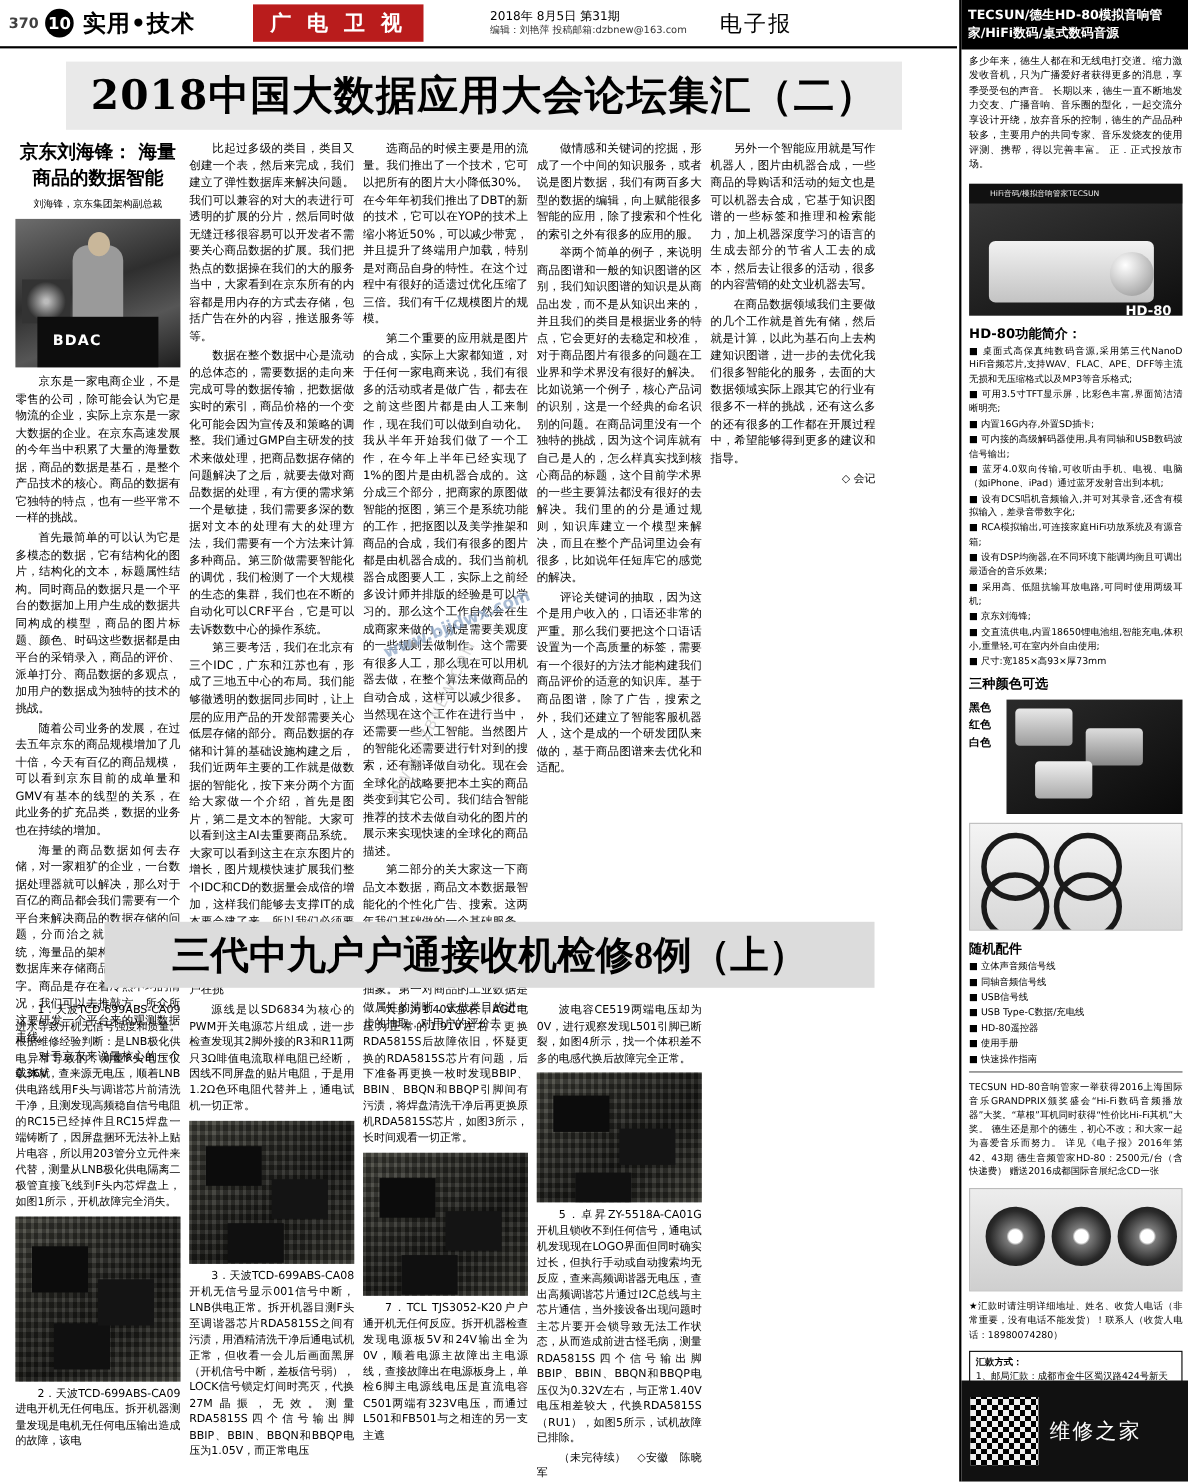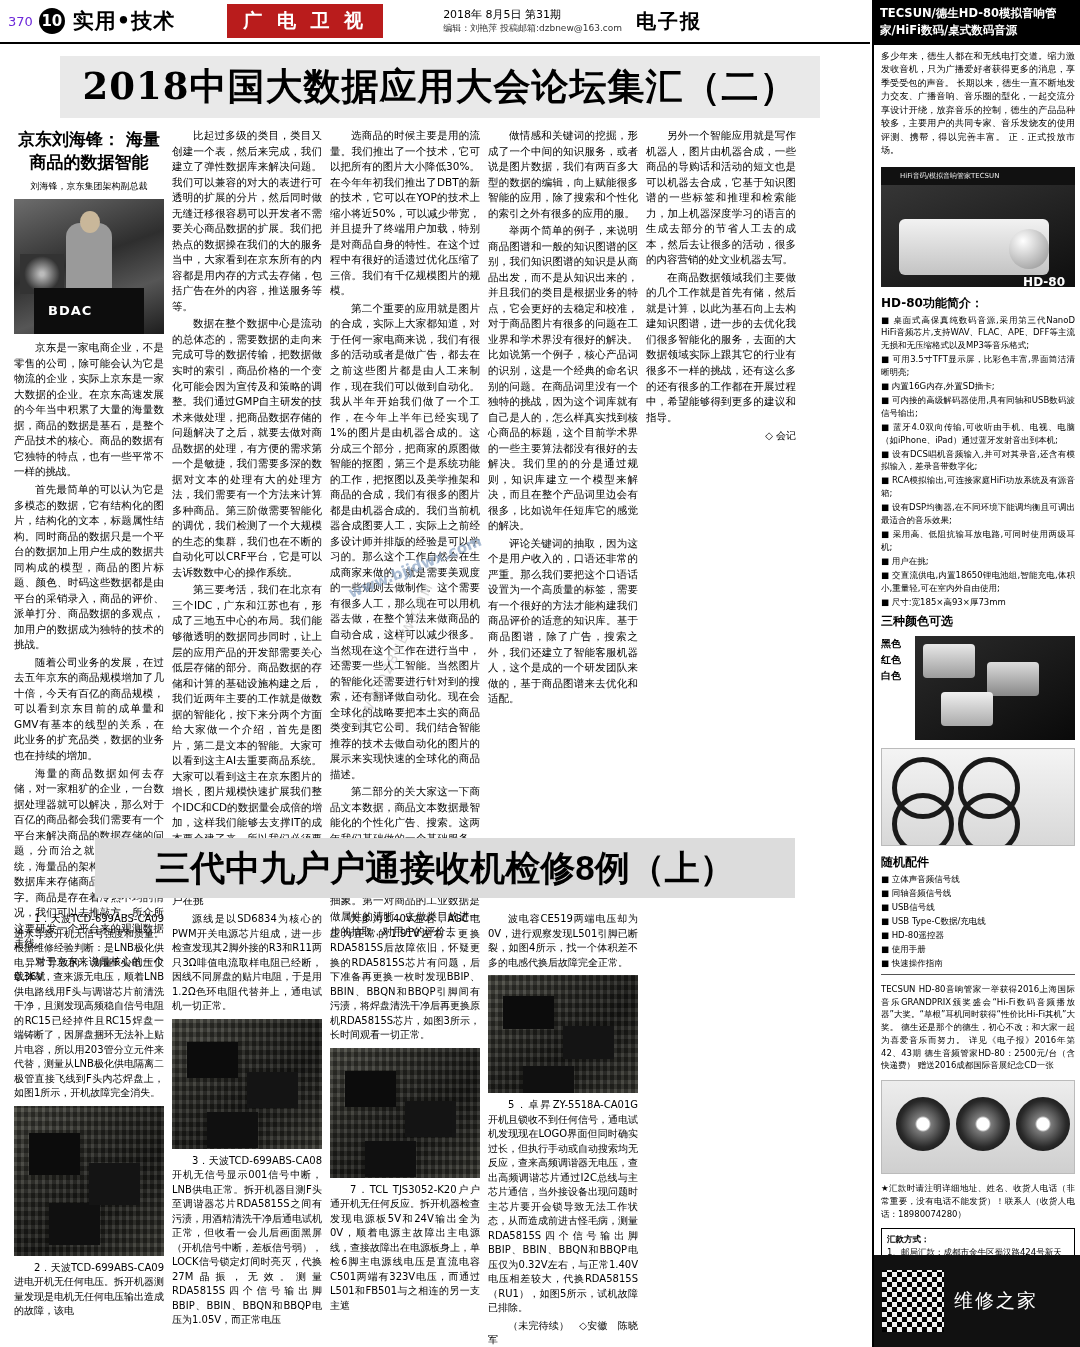--- a/index.html
+++ b/index.html
@@ -1,27 +1,27 @@
 <!DOCTYPE html>
 <html><head>
 <meta charset="utf-8">
 <style>
   html,body{margin:0;padding:0;background:#fff;}
   body{width:1080px;height:1347px;font-family:"DejaVu Sans","Liberation Sans",sans-serif;color:#000;overflow:hidden;}
   .page{position:relative;width:1080px;height:1347px;background:#fff;}
 
   
   .masthead{position:absolute;left:0;top:0;width:870px;height:42px;border-bottom:2px solid #000;display:flex;align-items:center;}
-  .pagenum{font-size:13px;color:#6d28d9;padding:0 6px 0 8px;font-weight:normal;}
+  .pagenum{font-size:13px;color:#404040;padding:0 6px 0 8px;font-weight:bold;}
   .circ{width:26px;height:26px;border-radius:50%;background:#000;color:#fff;display:flex;align-items:center;justify-content:center;font-size:15px;font-weight:bold;}
   .sect{font-size:21px;font-weight:bold;margin-left:8px;letter-spacing:1px;}
   .chbox{margin-left:52px;background:#b91c1c;color:#fff;font-size:19px;font-weight:bold;padding:4px 16px;letter-spacing:4px;}
   .dateinfo{margin-left:60px;font-size:11px;line-height:1.45;}
   .dateinfo .l2{font-size:9px;color:#333;}
-  .paperlogo{margin-left:14px;font-size:20px;font-weight:bold;font-family:"DejaVu Serif","Liberation Serif",serif;letter-spacing:2px;}
+  .paperlogo{margin-left:30px;font-size:20px;font-weight:normal;font-family:"DejaVu Serif","Liberation Serif",serif;letter-spacing:2px;}
 
   
   .titlebar{position:absolute;left:60px;top:56px;width:760px;height:62px;background:#e9e9e9;display:flex;align-items:center;justify-content:center;}
   .titlebar span{font-size:37px;font-weight:bold;font-family:"DejaVu Serif","Liberation Serif",serif;letter-spacing:1px;}
 
   
   .article{position:absolute;left:14px;top:128px;width:848px;height:700px;}
   .col{position:absolute;top:0;width:150px;font-size:10.5px;line-height:1.48;text-align:justify;}
   .col p{margin:0 0 2px 0;text-indent:2em;}
   .c1{left:0;}  .c2{left:158px;} .c3{left:316px;} .c4{left:474px;} .c5{left:632px;}
@@ -33,21 +33,21 @@
   .photo .person{position:absolute;left:52px;top:24px;width:46px;height:72px;background:#9a9a9a;border-radius:14px 14px 0 0;}
   .photo .head{position:absolute;left:66px;top:12px;width:20px;height:22px;border-radius:50%;background:#c9b79a;}
   .photo .flower{position:absolute;left:6px;bottom:40px;width:44px;height:40px;background:radial-gradient(circle,#bbb 2px,#333 60%);}
 
   .watermark{position:absolute;left:330px;top:430px;font-size:15px;color:#8fa8c8;opacity:.75;transform:rotate(-22deg);font-weight:bold;}
   .watermark2{position:absolute;left:300px;top:520px;font-size:13px;color:#c9c9c9;opacity:.8;transform:rotate(-64deg);letter-spacing:2px;}
   .signoff{text-align:right;font-size:10px;margin-top:4px;}
 
   
   .titlebar2{position:absolute;left:95px;top:838px;width:700px;height:60px;background:#dcdcdc;display:flex;align-items:center;justify-content:center;}
-  .titlebar2 span{font-size:35px;font-weight:bold;font-family:Liberation Sans, sans-serif;}
+  .titlebar2 span{font-size:35px;font-weight:bold;font-family:Liberation Serif, serif;}
 
   
   .repair{position:absolute;left:14px;top:912px;width:848px;height:425px;}
   .rcol{position:absolute;width:150px;font-size:10px;line-height:1.45;text-align:justify;top:0;}
   .rcol p{margin:0 0 3px 0;text-indent:2em;}
   .rimg{width:150px;background:#111;margin:5px 0;position:relative;overflow:hidden;}
   .pcb{background:
       repeating-linear-gradient(90deg,rgba(255,255,255,.05) 0 3px,rgba(0,0,0,.25) 3px 7px),
       repeating-linear-gradient(0deg,rgba(255,255,255,.06) 0 4px,rgba(0,0,0,.2) 4px 9px),
       linear-gradient(140deg,#4a4a42,#1b1b18 60%,#3b3b34);}
@@ -201,21 +201,21 @@
     <div class="featlist">
       <div>■ 桌面式高保真纯数码音源,采用第三代NanoD HiFi音频芯片,支持WAV、FLAC、APE、DFF等主流无损和无压缩格式以及MP3等音乐格式;</div>
       <div>■ 可用3.5寸TFT显示屏，比彩色丰富,界面简洁清晰明亮;</div>
       <div>■ 内置16G内存,外置SD插卡;</div>
       <div>■ 可内接的高级解码器使用,具有同轴和USB数码波信号输出;</div>
       <div>■ 蓝牙4.0双向传输,可收听由手机、电视、电脑（如iPhone、iPad）通过蓝牙发射音出到本机;</div>
       <div>■ 设有DCS唱机音频输入,并可对其录音,还含有模拟输入，差录音带数字化;</div>
       <div>■ RCA模拟输出,可连接家庭HiFi功放系统及有源音箱;</div>
       <div>■ 设有DSP均衡器,在不同环境下能调均衡且可调出最适合的音乐效果;</div>
       <div>■ 采用高、低阻抗输耳放电路,可同时使用两级耳机;</div>
-      <div>■ 用户在挑;</div>
+      <div>■ 京东刘海锋;</div>
       <div>■ 交直流供电,内置18650锂电池组,智能充电,体积小,重量轻,可在室内外自由使用;</div>
       <div>■ 尺寸:宽185×高93×厚73mm</div>
     </div>
 
     <div class="sechead">三种颜色可选</div>
     <div class="colorrow">
       <div class="colorlabels">
         <div>黑色</div>
         <div>红色</div>
         <div>白色</div>

